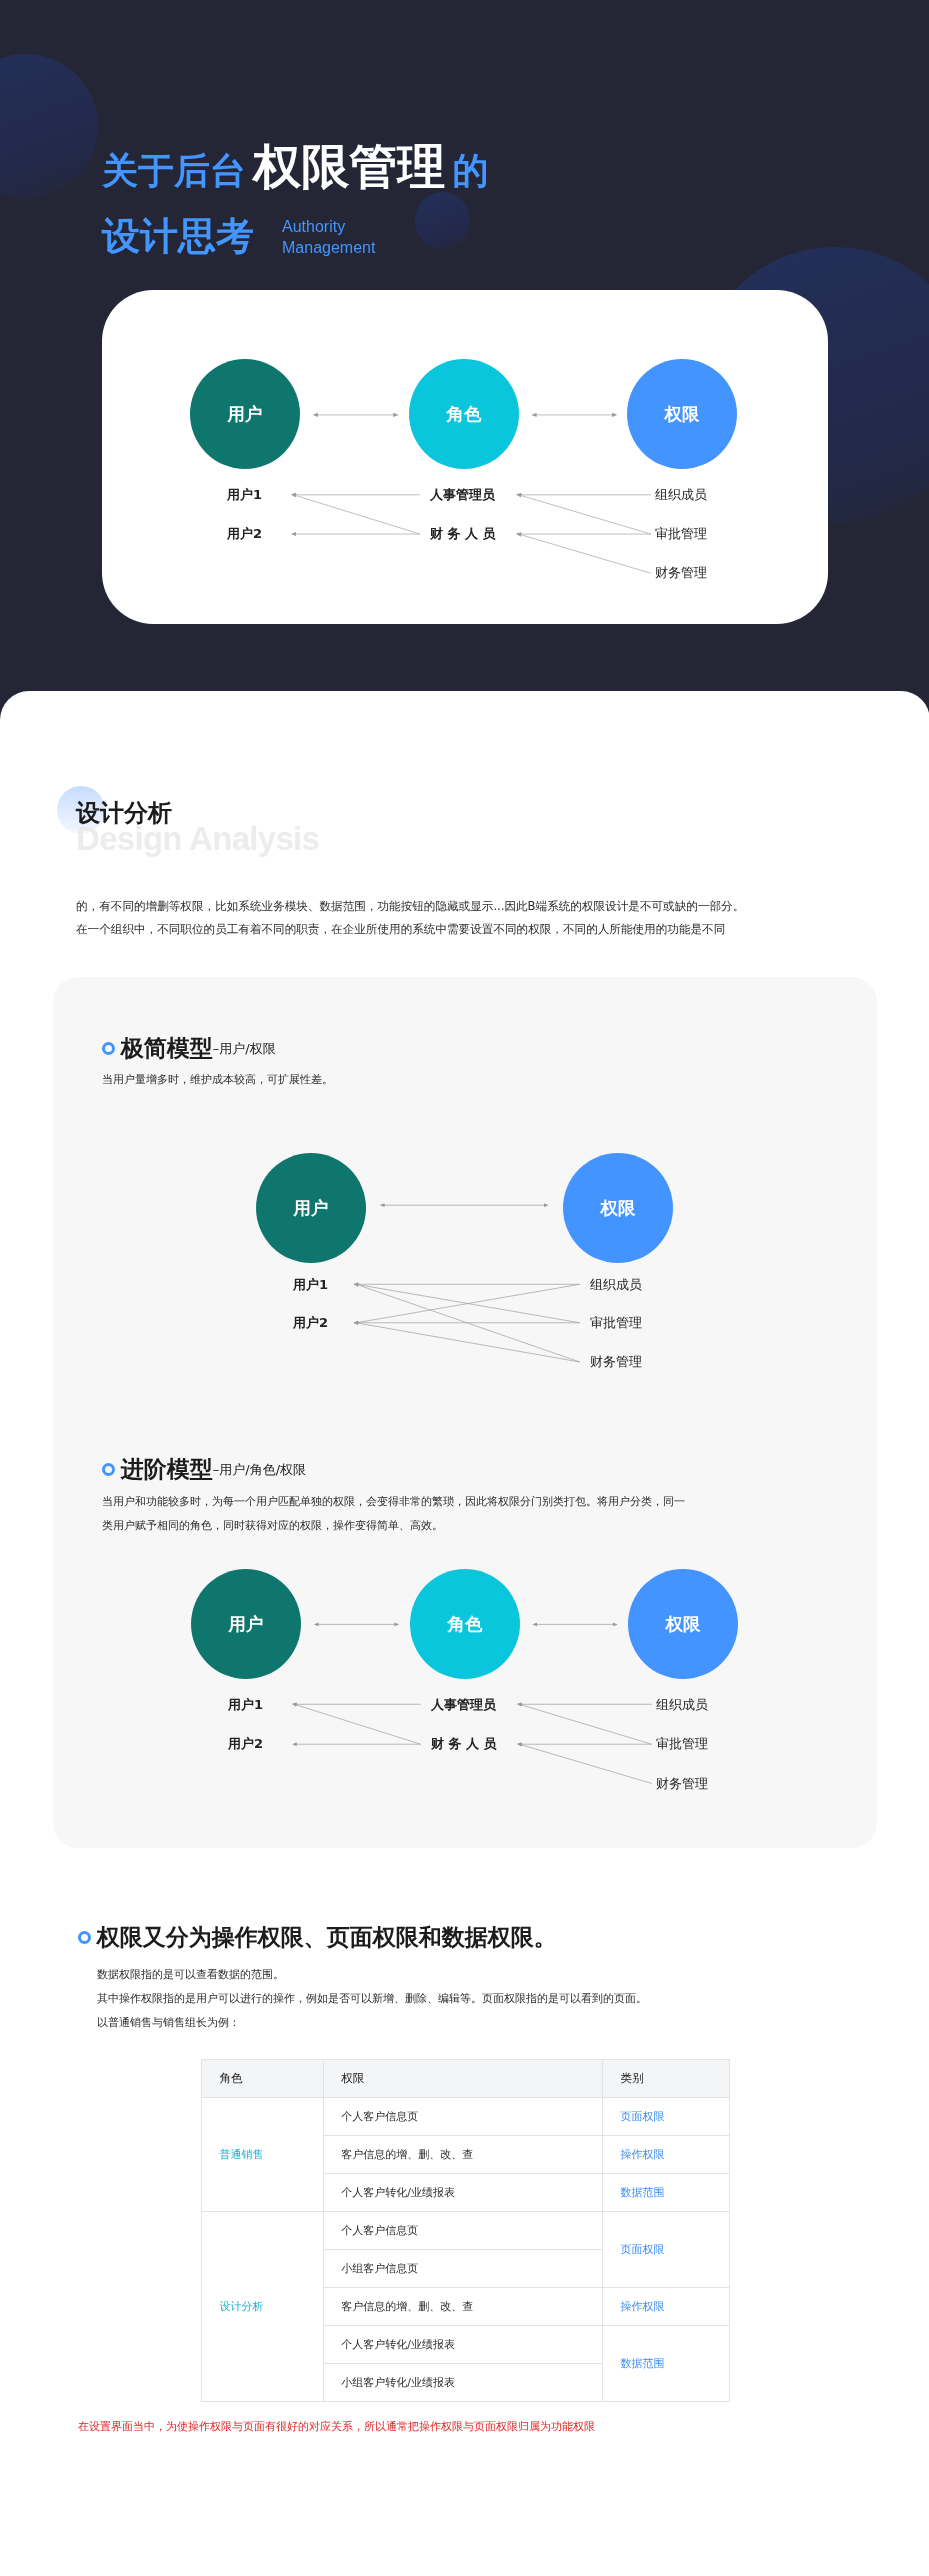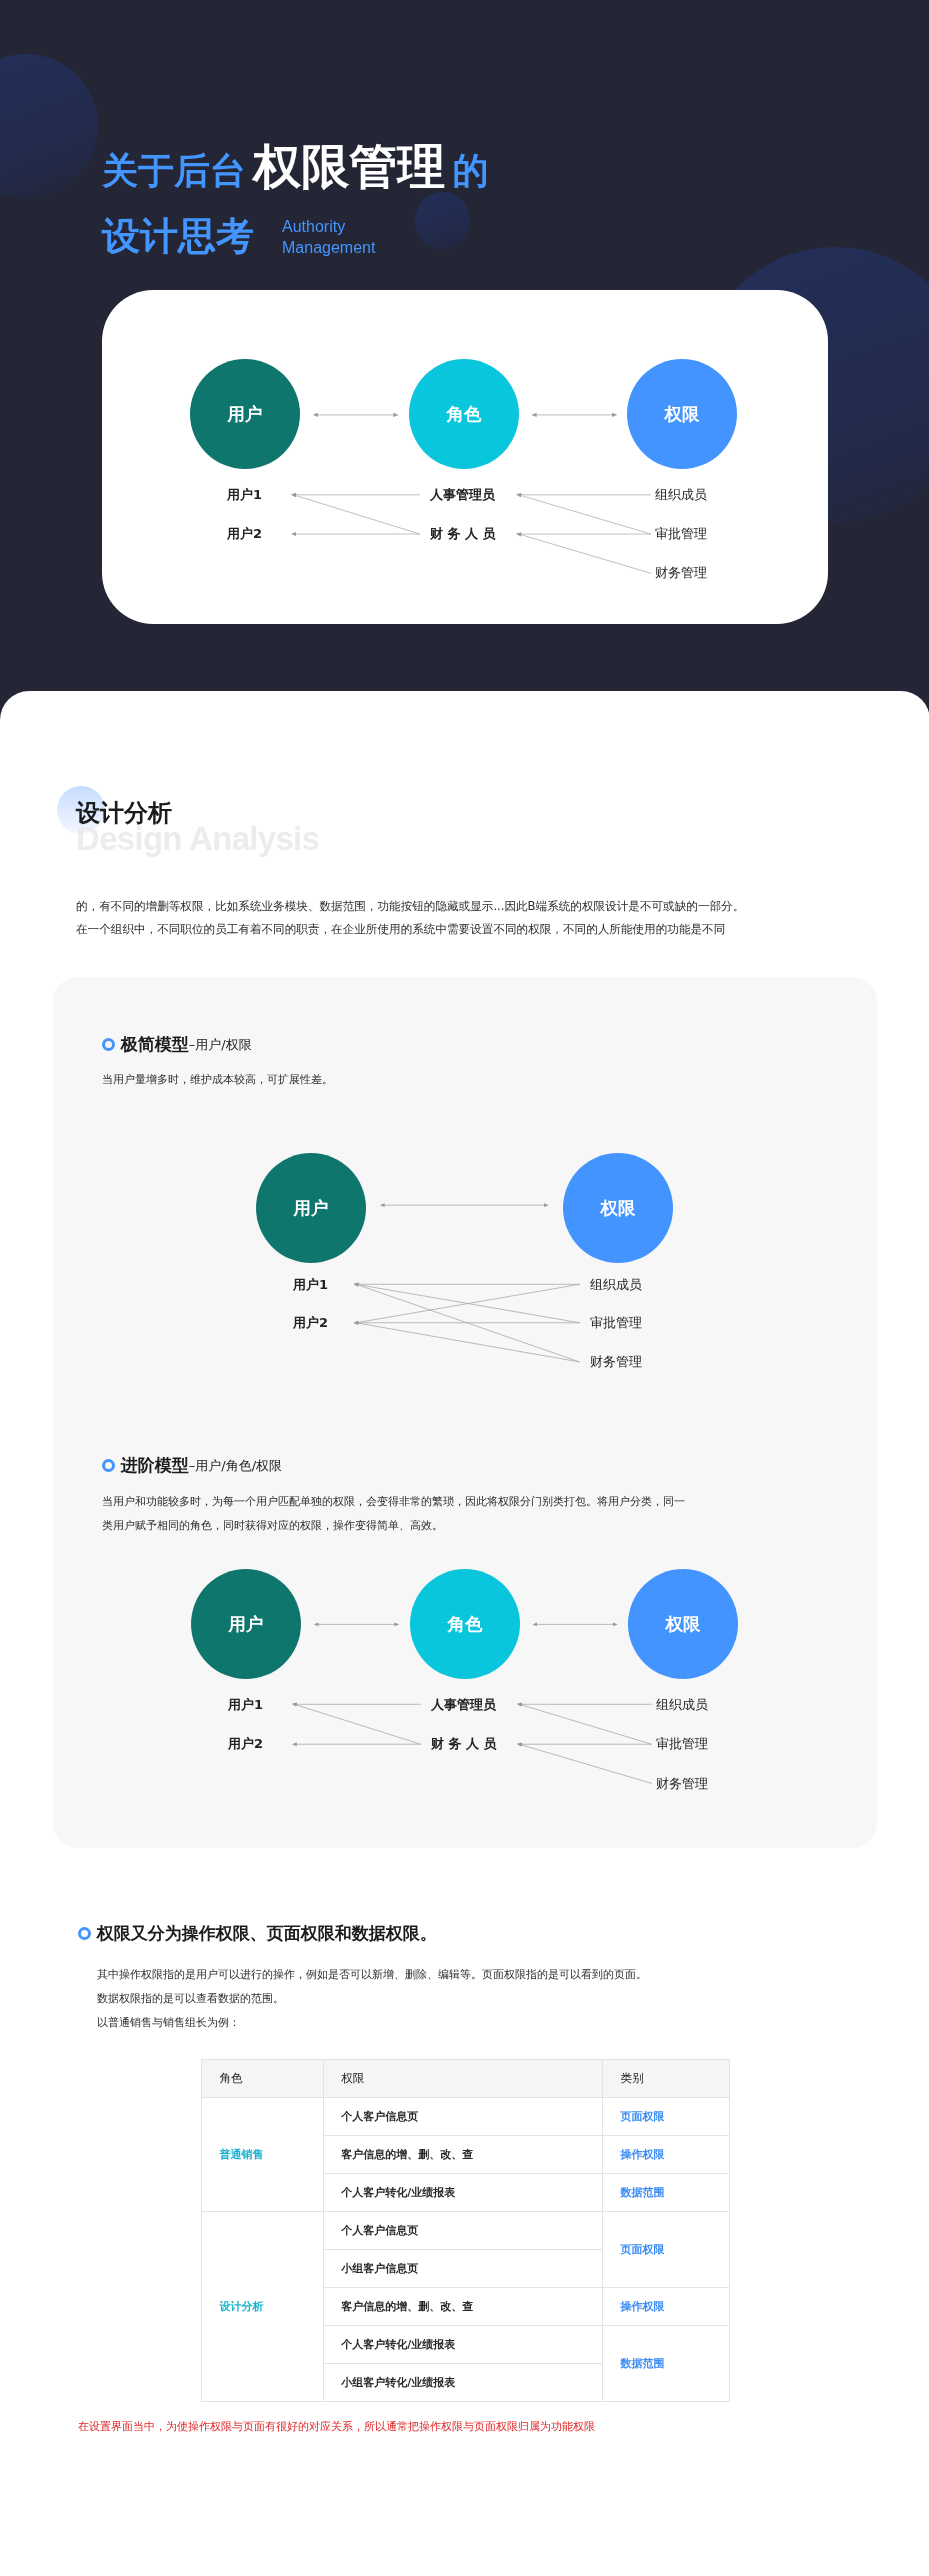--- a/index.html
+++ b/index.html
@@ -38,30 +38,30 @@
   .sec-title { position: absolute; left: 76px; top: 799px; font-size: 24px; font-weight: bold; color: #1c1c1c; line-height: 29px; }
   .sec-ghost { position: absolute; left: 76px; top: 819px; font-size: 33px; font-weight: bold; color: #ececec; line-height: 39px; font-family: "Liberation Sans", sans-serif; letter-spacing: -0.7px; z-index: 0; }
   .sec-title { z-index: 2; }
 
   .para { position: absolute; font-size: 11.6px; color: #2b2b2b; line-height: 23px; }
 
   .gray-box { position: absolute; left: 53px; top: 977px; width: 824px; height: 871px; background: #f7f7f7; border-radius: 25px; }
 
   .sub-h { position: absolute; display: flex; align-items: center; white-space: nowrap; }
   .ring { width: 13px; height: 13px; border-radius: 50%; border: 3.6px solid #4394fe; background: transparent; margin-right: 5.8px; }
-  .sub-h .strong { font-size: 17px; font-weight: bold; color: #1c1c1c; }
+  .sub-h .strong { font-size: 23px; font-weight: bold; color: #1c1c1c; }
   .sub-h .light { font-size: 13px; color: #222; }
 
   .small-p { position: absolute; font-size: 11px; color: #2b2b2b; line-height: 24px; white-space: nowrap; }
 
   
   .tbl { position: absolute; left: 201px; top: 2059px; width: 529px; border-collapse: collapse; font-size: 11px; }
   .tbl th, .tbl td { border: 0.7px solid #e3e3e3; text-align: left; padding: 0 17.4px; }
   .tbl th { background: #f4f5f7; height: 38px; font-weight: normal; color: #222; font-size: 11.6px; }
-  .tbl td { height: 38px; color: #2b2b2b; font-weight: bold; }
+  .tbl td { height: 38px; color: #2b2b2b; }
   .tbl td.role { color: #1bb2cf; }
   .tbl td.cat { color: #3b8cf5; }
   .tbl .c1 { width: 122px; }
   .tbl .c2 { width: 280px; }
   .tbl .c3 { width: 127px; }
 
   .note { position: absolute; left: 78px; top: 2419px; font-size: 11px; color: #e02525; white-space: nowrap; }
 </style>
 </head>
 <body>
@@ -209,22 +209,22 @@
 <div class="lbl b" style="left:431px; top:1736px;">财 务 人 员</div>
 <div class="lbl" style="left:656px; top:1697px;">组织成员</div>
 <div class="lbl" style="left:656px; top:1736px;">审批管理</div>
 <div class="lbl" style="left:656px; top:1776px;">财务管理</div>
 
 <div class="sub-h" style="left:78px; top:1922px;">
   <span class="ring"></span>
   <span class="strong">权限又分为操作权限、页面权限和数据权限。</span>
 </div>
 <div class="small-p" style="left:97px; top:1963px;">
+  <div>数据权限指的是可以查看数据的范围。</div>
   <div>其中操作权限指的是用户可以进行的操作，例如是否可以新增、删除、编辑等。页面权限指的是可以看到的页面。</div>
-  <div>数据权限指的是可以查看数据的范围。</div>
   <div>以普通销售与销售组长为例：</div>
 </div>
 
 <table class="tbl">
   <thead>
     <tr>
       <th class="c1">角色</th>
       <th class="c2">权限</th>
       <th class="c3">类别</th>
     </tr>

